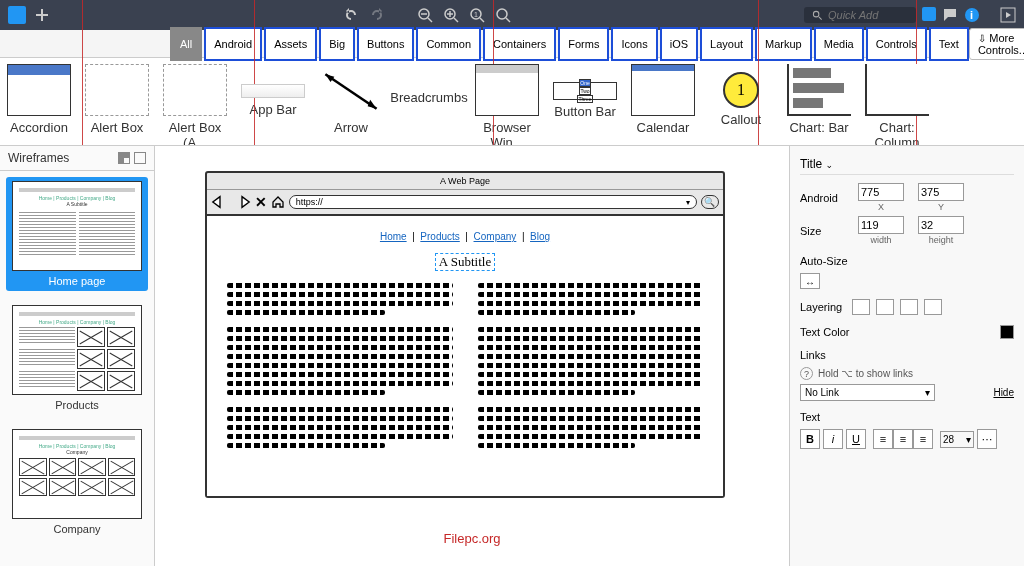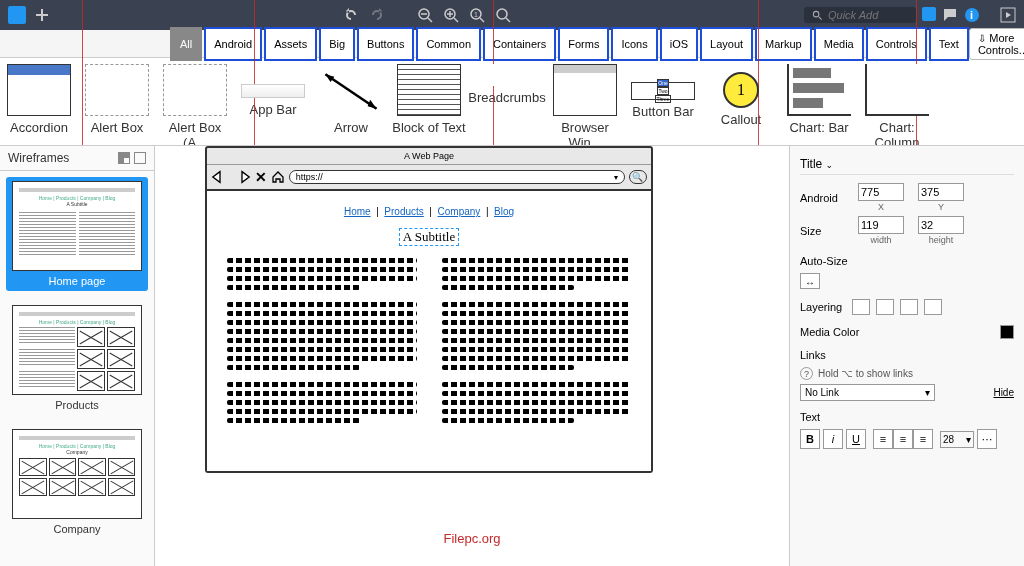--- a/index.html
+++ b/index.html
@@ -50,21 +50,21 @@
 .wf-tiny-text { font-size: 5px; color: #4a8; text-align: center; }
 .wf-cols { display: flex; gap: 3px; margin-top: 3px; }
 .wf-col { flex: 1; height: 45px; background: repeating-linear-gradient(0deg, #999, #999 1px, transparent 1px, transparent 3px); }
 .wf-box { width: 28px; height: 20px; border: 1px solid #333; position: relative; }
 .wf-box::before, .wf-box::after { content: ''; position: absolute; background: #333; }
 .wf-box::before { width: 100%; height: 1px; top: 50%; transform: rotate(30deg); }
 .wf-box::after { width: 100%; height: 1px; top: 50%; transform: rotate(-30deg); }
 
 
 .canvas { flex: 1; background: #fff; position: relative; overflow: hidden; }
-.mockup { position: absolute; top: 0; left: 50px; width: 448px; }
+.mockup { position: absolute; top: 25px; left: 50px; width: 520px; }
 .browser-frame { border: 2px solid #333; background: #e8e8e8; border-radius: 3px; }
 .browser-title { text-align: center; font-size: 9px; padding: 3px; border-bottom: 1px solid #999; }
 .browser-toolbar { display: flex; align-items: center; gap: 4px; padding: 4px; border-bottom: 2px solid #333; }
 .nav-arrow { width: 18px; height: 16px; }
 .url-bar { flex: 1; border: 1px solid #333; border-radius: 8px; padding: 1px 6px; font-size: 9px; background: #fff; display: flex; align-items: center; }
 .url-bar::after { content: '▾'; margin-left: auto; font-size: 8px; }
 .search-circle { width: 18px; height: 14px; border: 1px solid #333; border-radius: 8px; display: flex; align-items: center; justify-content: center; font-size: 9px; }
 .page-content { background: #fff; padding: 15px 20px 30px; min-height: 280px; }
 .page-nav { text-align: center; font-size: 10px; margin-bottom: 10px; }
 .page-nav a { color: #1565c0; text-decoration: underline; cursor: pointer; }
@@ -258,38 +258,51 @@
       <div class="lib-thumb " style="border: none;">
         <svg viewBox="0 0 50 40">
           <line x1="5" y1="8" x2="45" y2="35" stroke="#000" stroke-width="2"></line>
           <polygon points="45,35 40,28 38,33" fill="#000"></polygon>
           <polygon points="5,8 12,10 9,14" fill="#000"></polygon>
         </svg>
       </div>
       <div class="lib-label">Arrow</div>
     </div>
     <div class="lib-item">
-      <div class="lib-thumb thumb-text"></div>
-      <div class="lib-label">Block of Text</div>
-    </div>
-    <div class="lib-item">
       <div class="lib-thumb thumb-breadcrumb"></div>
       <div class="lib-label">Breadcrumbs</div>
     </div>
     <div class="lib-item">
       <div class="lib-thumb thumb-window"></div>
       <div class="lib-label">Browser Win...</div>
     </div>
     <div class="lib-item">
       <div class="lib-thumb thumb-buttonbar">
         <span>One</span>
         <span>Two</span>
         <span>Three</span>
       </div>
       <div class="lib-label">Button Bar</div>
+    </div>
+    <div class="lib-item">
+      <div class="lib-thumb thumb-calendar">
+        <i></i>
+        <i></i>
+        <i></i>
+        <i></i>
+        <i></i>
+        <i></i>
+        <i></i>
+        <i></i>
+        <i></i>
+        <i></i>
+        <i></i>
+        <i></i>
+      </div>
+      <div class="lib-label">Calendar</div>
     </div>
     <div class="lib-item">
       <div class="lib-thumb thumb-callout">1</div>
       <div class="lib-label">Callout</div>
     </div>
     <div class="lib-item">
       <div class="lib-thumb thumb-chart" style="flex-direction: column; align-items: flex-start; justify-content: flex-end;">
         <i style="width: 70%; height: 8px; margin-bottom: 2px;"></i>
         <i style="width: 95%; height: 8px; margin-bottom: 2px;"></i>
         <i style="width: 55%; height: 8px; margin-bottom: 2px;"></i>
@@ -499,21 +512,21 @@
       <span>Layering</span>
       <div class="layer-btns">
         <div class="layer-btn"></div>
         <div class="layer-btn"></div>
         <div class="layer-btn"></div>
         <div class="layer-btn"></div>
       </div>
     </div>
 
     <div class="prop-section" style="display:flex;justify-content:space-between;align-items:center">
-      <span>Media Color</span>
+      <span>Text Color</span>
       <div class="color-swatch"></div>
     </div>
 
     <div class="prop-section">Links</div>
     <div class="links-row">
       <span style="border:1px solid #999;border-radius:50%;width:13px;height:13px;display:inline-flex;align-items:center;justify-content:center;font-size:9px">?</span>
       <span>Hold ⌥ to show links</span>
     </div>
     <div class="prop-row">
       <div class="link-select">

